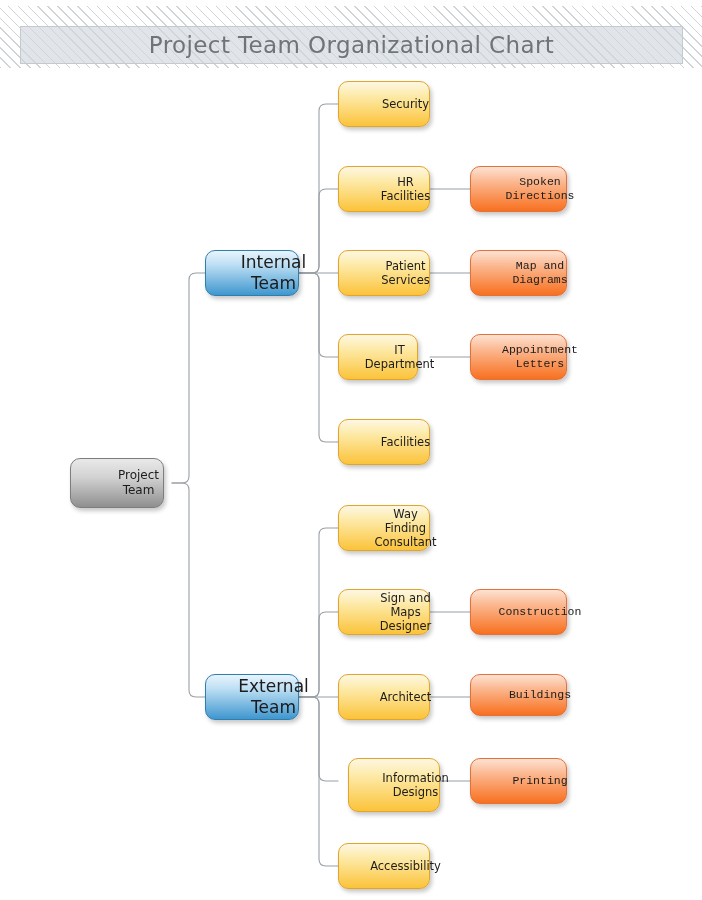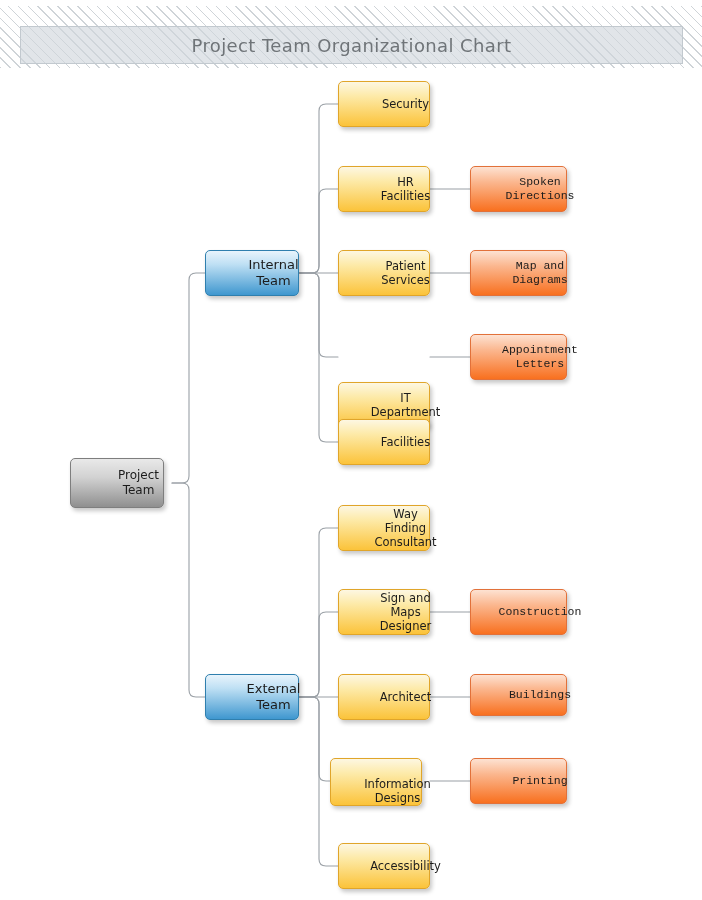--- a/index.html
+++ b/index.html
@@ -35,42 +35,42 @@
     width: 663px;
     height: 38px;
     background: rgba(206, 213, 219, 0.62);
     border: 1px solid #c2c9cf;
     box-sizing: border-box;
     display: flex;
     align-items: center;
     justify-content: center;
   }
   #title-text {
-    font-size: 18px;
+    font-size: 23px;
     color: #6f7478;
     letter-spacing: 0.4px;
     white-space: nowrap;
     font-family: "DejaVu Sans", sans-serif;
   }
 
   
   #connector-layer {
     position: absolute;
     left: 0;
     top: 0;
     width: 702px;
     height: 900px;
     pointer-events: none;
   }
 
   
   .node {
     position: absolute;
     box-sizing: border-box;
-    border-radius: 5px;
+    border-radius: 10px;
     display: flex;
     align-items: center;
     justify-content: center;
     text-align: center;
     line-height: 1.22;
     color: #1c1c1c;
     box-shadow: 2px 3px 4px rgba(0,0,0,0.22);
     z-index: 5;
     padding-left: 43px;
   }
@@ -81,21 +81,21 @@
   }
 
   .node.root {
     background: linear-gradient(to bottom, #e9e9e9 0%, #d2d2d2 38%, #8f8f8f 100%);
     border: 1px solid #7e7e7e;
     font-size: 12px;
   }
   .node.level1 {
     background: linear-gradient(to bottom, #e8f4fc 0%, #bfe0f4 30%, #3f97cf 100%);
     border: 1px solid #2f7fae;
-    font-size: 13px;
+    font-size: 17px;
   }
   .node.level2 {
     background: linear-gradient(to bottom, #fdf7e2 0%, #fdeaa8 32%, #fbc33a 100%);
     border: 1px solid #e0a52a;
     font-size: 11.5px;
   }
   .node.level3 {
     background: linear-gradient(to bottom, #fde2d2 0%, #fbb78f 34%, #f8701f 100%);
     border: 1px solid #e2713a;
     font-size: 11.5px;
@@ -143,21 +143,21 @@
     </div>
     <div class="node level2" style="left: 338px; top: 81px; width: 92px; height: 46px;">
       <span class="node-label">Security</span>
     </div>
     <div class="node level2" style="left: 338px; top: 166px; width: 92px; height: 46px;">
       <span class="node-label">HR Facilities</span>
     </div>
     <div class="node level2" style="left: 338px; top: 250px; width: 92px; height: 46px;">
       <span class="node-label">Patient Services</span>
     </div>
-    <div class="node level2" style="left: 338px; top: 334px; width: 92px; height: 46px; margin-top: 48px;">
+    <div class="node level2" style="left: 338px; top: 334px; width: 80px; height: 46px;">
       <span class="node-label">IT Department</span>
     </div>
     <div class="node level2" style="left: 338px; top: 419px; width: 92px; height: 46px;">
       <span class="node-label">Facilities</span>
     </div>
     <div class="node level3" style="left: 470px; top: 166px; width: 97px; height: 46px;">
       <span class="node-label">Spoken
 Directions</span>
     </div>
     <div class="node level3" style="left: 470px; top: 250px; width: 97px; height: 46px;">
@@ -175,21 +175,21 @@
       <span class="node-label">Way Finding
 Consultant</span>
     </div>
     <div class="node level2" style="left: 338px; top: 589px; width: 92px; height: 46px;">
       <span class="node-label">Sign and Maps
 Designer</span>
     </div>
     <div class="node level2" style="left: 338px; top: 674px; width: 92px; height: 46px;">
       <span class="node-label">Architect</span>
     </div>
-    <div class="node level2" style="left: 330px; top: 758px; width: 92px; height: 48px; align-items: flex-end;">
+    <div class="node level2" style="left: 348px; top: 758px; width: 92px; height: 54px;">
       <span class="node-label">Information
 Designs</span>
     </div>
     <div class="node level2" style="left: 338px; top: 843px; width: 92px; height: 46px;">
       <span class="node-label">Accessibility</span>
     </div>
     <div class="node level3" style="left: 470px; top: 589px; width: 97px; height: 46px;">
       <span class="node-label">Construction</span>
     </div>
     <div class="node level3" style="left: 470px; top: 674px; width: 97px; height: 42px;">

